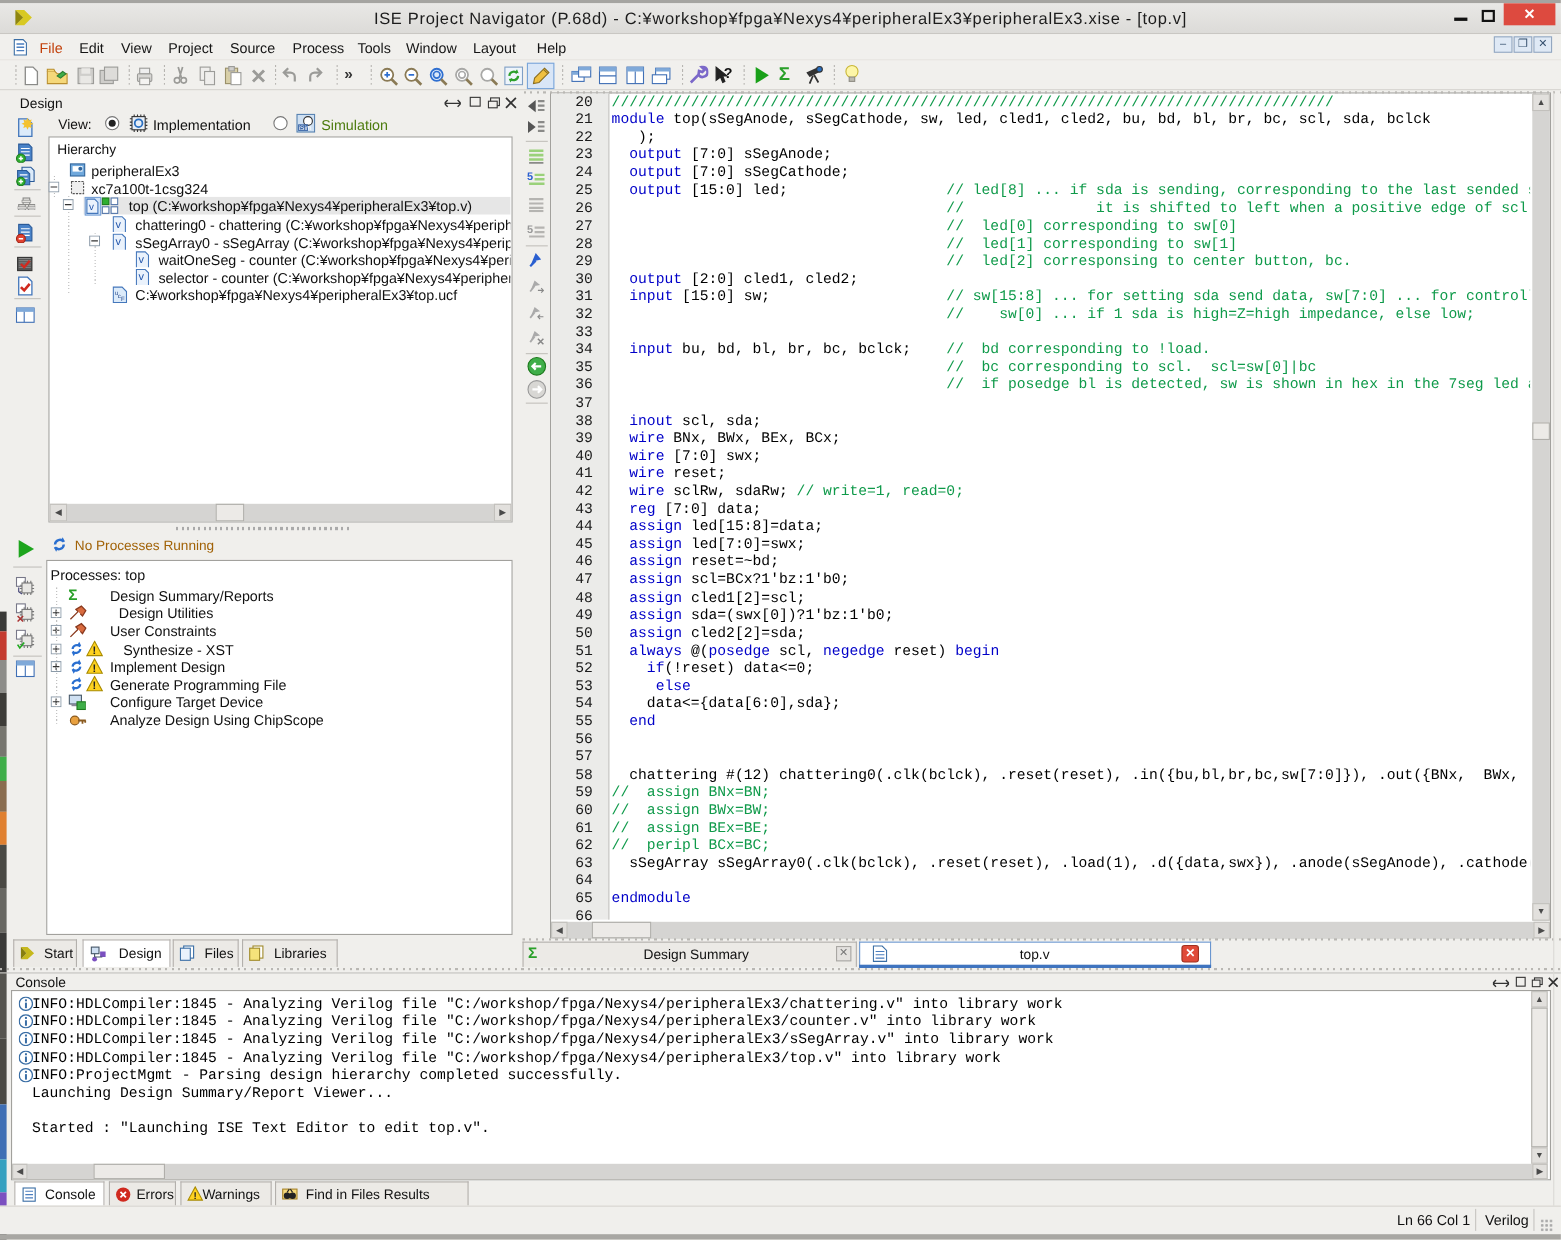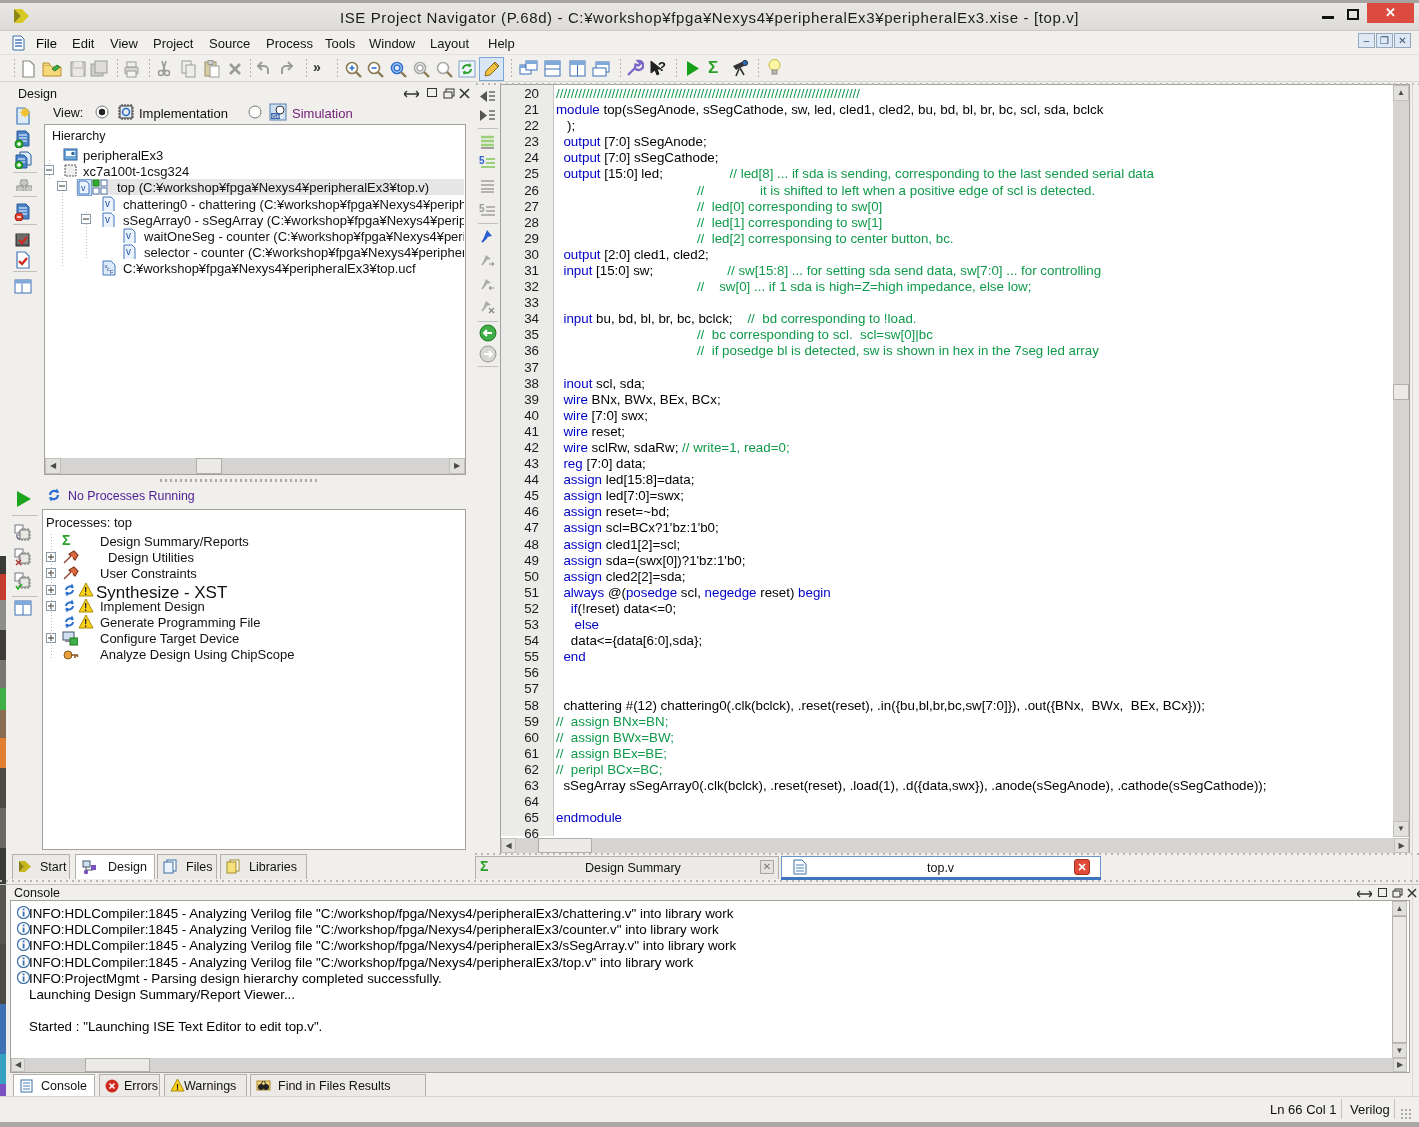--- a/index.html
+++ b/index.html
@@ -1,17 +1,17 @@
 <!DOCTYPE html>
 <html><head><meta charset="utf-8"><style>
 *{margin:0;padding:0;box-sizing:border-box}
 html,body{width:1419px;height:1127px;overflow:hidden}
 body{position:relative;font-family:"Liberation Sans",sans-serif;background:#f0efec;-webkit-font-smoothing:antialiased}
 .abs{position:absolute}
-pre{font-family:Liberation Sans, sans-serif;font-size:13.35px;line-height:16.1px;white-space:pre}
+pre{font-family:Liberation Mono, monospace;font-size:13.35px;line-height:16.1px;white-space:pre}
 .k{color:#0000c8}
 .c{color:#0f9a4a}
 .ui{font-size:12.5px;color:#111}
 .tab{position:absolute;border:1px solid #b3b0ac;background:#eceae6;border-bottom:none}
 .seltab{background:#fff}
 .sb-track{position:absolute;background:#d5d4d2}
 .sb-btn{position:absolute;background:#e2e0dd;border:1px solid #c2c0bc;color:#4a4a4a;text-align:center;font-size:8px}
 .sb-thumb{position:absolute;background:#eceae7;border:1px solid #b0aeaa}
 .winbtn{position:absolute;width:17px;height:15px;background:#dfe9f5;border:1px solid #93a7c0;text-align:center;line-height:13px;font-size:10px;color:#35506e}
 </style></head><body>
@@ -25,21 +25,21 @@
 <div class="abs" style="left:0;top:9px;width:1419px;text-align:center;font-size:15px;letter-spacing:0.62px;color:#1c1c1c">ISE Project Navigator (P.68d) - C:¥workshop¥fpga¥Nexys4¥peripheralEx3¥peripheralEx3.xise - [top.v]</div>
 <div class="abs" style="left:1322px;top:16px;width:12px;height:3px;background:#111"></div>
 <div class="abs" style="left:1347px;top:9px;width:12px;height:11px;border:2px solid #111"></div>
 <div class="abs" style="left:1367px;top:3px;width:47px;height:20px;background:#dd4a3f"></div>
 <div class="abs" style="left:1367px;top:3px;width:47px;height:20px;color:#fff;font-size:13px;text-align:center;line-height:19px;font-weight:bold">✕</div>
 <div class="abs" style="left:0;top:31px;width:1419px;height:24px;background:#f1f0ed;border-bottom:1px solid #e3e1dd"></div>
 <svg style="position:absolute;left:11px;top:35px" width="16" height="16" viewBox="0 0 16 16">
     <path d="M2 1h8l3 3v11H2z" fill="#fff" stroke="#3a6ea5"></path>
     <path d="M4 5h7M4 8h7M4 11h7" stroke="#4a7ebf" stroke-width="1.3"></path>
   </svg>
-<span class="abs" style="left:36px;top:36px;font-size:13px;color:#000000">File</span>
+<span class="abs" style="left:36px;top:36px;font-size:13px;color:#c2410c">File</span>
 <span class="abs" style="left:72px;top:36px;font-size:13px;color:#151515">Edit</span>
 <span class="abs" style="left:110px;top:36px;font-size:13px;color:#151515">View</span>
 <span class="abs" style="left:153px;top:36px;font-size:13px;color:#151515">Project</span>
 <span class="abs" style="left:209px;top:36px;font-size:13px;color:#151515">Source</span>
 <span class="abs" style="left:266px;top:36px;font-size:13px;color:#151515">Process</span>
 <span class="abs" style="left:325px;top:36px;font-size:13px;color:#151515">Tools</span>
 <span class="abs" style="left:369px;top:36px;font-size:13px;color:#151515">Window</span>
 <span class="abs" style="left:430px;top:36px;font-size:13px;color:#151515">Layout</span>
 <span class="abs" style="left:488px;top:36px;font-size:13px;color:#151515">Help</span>
 <div class="winbtn" style="left:1358px;top:33px">–</div>
@@ -277,21 +277,21 @@
 <div class="abs" style="left:139px;top:106px;font-size:13px;color:#111">Implementation</div>
 <svg style="position:absolute;left:248px;top:105px" width="14" height="14" viewBox="0 0 14 14">
     <circle cx="7" cy="7" r="6" fill="#fff" stroke="#777"></circle>
   </svg>
 <svg style="position:absolute;left:269px;top:103px" width="18" height="18" viewBox="0 0 18 18">
     <rect x="1" y="1" width="16" height="16" fill="#cfe0f2" stroke="#5580b0"></rect>
     <circle cx="11" cy="7" r="4" fill="#fff" stroke="#333"></circle>
     <rect x="2" y="10" width="9" height="6" fill="#3a66a8"></rect>
     <text x="2.5" y="15" font-size="6" fill="#fff" font-family="Liberation Sans">iSim</text>
   </svg>
-<div class="abs" style="left:292px;top:106px;font-size:13px;color:#701a75">Simulation</div>
+<div class="abs" style="left:292px;top:106px;font-size:13px;color:#4d7c0f">Simulation</div>
 <div class="abs" style="left:44px;top:124px;width:422px;height:351px;background:#fff;border:1px solid #a2a19d"></div>
 <div class="abs ui" style="left:52px;top:129px;font-size:12.5px">Hierarchy</div>
 <div class="abs" style="left:76px;top:179px;width:388px;height:16px;background:#e6e6e6"></div>
 <div class="abs" style="left:49px;top:160px;width:1px;height:20px;background:repeating-linear-gradient(#bbb 0 1px,transparent 1px 3px)"></div>
 <div class="abs" style="left:62px;top:178px;width:1px;height:90px;background:repeating-linear-gradient(#bbb 0 1px,transparent 1px 3px)"></div>
 <div class="abs" style="left:86px;top:212px;width:1px;height:48px;background:repeating-linear-gradient(#bbb 0 1px,transparent 1px 3px)"></div>
 <svg style="position:absolute;left:63px;top:147px" width="16" height="15" viewBox="0 0 16 15">
     <rect x="1" y="2" width="13" height="11" fill="#6fa8dc" stroke="#31659c"></rect>
     <rect x="3" y="4" width="9" height="5" fill="#fff"></rect>
     <circle cx="10" cy="6.5" r="1.8" fill="#31659c"></circle>
@@ -383,27 +383,27 @@
 <svg style="position:absolute;left:14px;top:600px" width="18" height="17" viewBox="0 0 18 17">
     <rect x="1" y="1" width="16" height="14" fill="#fff" stroke="#3f6fb5"></rect>
     <rect x="1" y="1" width="16" height="4" fill="#7fa9d9"></rect>
     <line x1="9" y1="5" x2="9" y2="15" stroke="#3f6fb5"></line>
   </svg>
 <svg style="position:absolute;left:46px;top:487px" width="16" height="16" viewBox="0 0 16 16">
     <path d="M4 8 a4.5 4.5 0 0 1 8 -2.5 M12 8 a4.5 4.5 0 0 1 -8 2.5" fill="none" stroke="#2a6fd0" stroke-width="2.2"></path>
     <path d="M11 1.5 l2 4 -4-.5z" fill="#2a6fd0"></path>
     <path d="M5 14.5 l-2-4 4 .5z" fill="#2a6fd0"></path>
   </svg>
-<div class="abs" style="left:68px;top:489px;font-size:12.4px;color:#4c1d95">No Processes Running</div>
+<div class="abs" style="left:68px;top:489px;font-size:12.4px;color:#a16207">No Processes Running</div>
 <div class="abs" style="left:42px;top:509px;width:424px;height:341px;background:#fff;border:1px solid #a2a19d"></div>
 <div class="abs ui" style="left:46px;top:515px;font-size:13px">Processes: top</div>
 <div class="abs ui" style="left:100px;top:534px;font-size:13px">Design Summary/Reports</div>
 <div class="abs ui" style="left:108px;top:550px;font-size:13px">Design Utilities</div>
 <div class="abs ui" style="left:100px;top:566px;font-size:13px">User Constraints</div>
-<div class="abs ui" style="left:96px;top:583px;font-size:17px">Synthesize - XST</div>
+<div class="abs ui" style="left:112px;top:583px;font-size:13px">Synthesize - XST</div>
 <div class="abs ui" style="left:100px;top:599px;font-size:13px">Implement Design</div>
 <div class="abs ui" style="left:100px;top:615px;font-size:13px">Generate Programming File</div>
 <div class="abs ui" style="left:100px;top:631px;font-size:13px">Configure Target Device</div>
 <div class="abs ui" style="left:100px;top:647px;font-size:13px">Analyze Design Using ChipScope</div>
 <svg style="position:absolute;left:46px;top:552.2px" width="10" height="10" viewBox="0 0 10 10">
     <rect x="0.5" y="0.5" width="9" height="9" fill="#fff" stroke="#8b9aa8"></rect>
     <line x1="2" y1="5" x2="8" y2="5" stroke="#333"></line>
     <line x1="5" y1="2" x2="5" y2="8" stroke="#333"></line>
   </svg>
 <svg style="position:absolute;left:46px;top:568.4px" width="10" height="10" viewBox="0 0 10 10">

